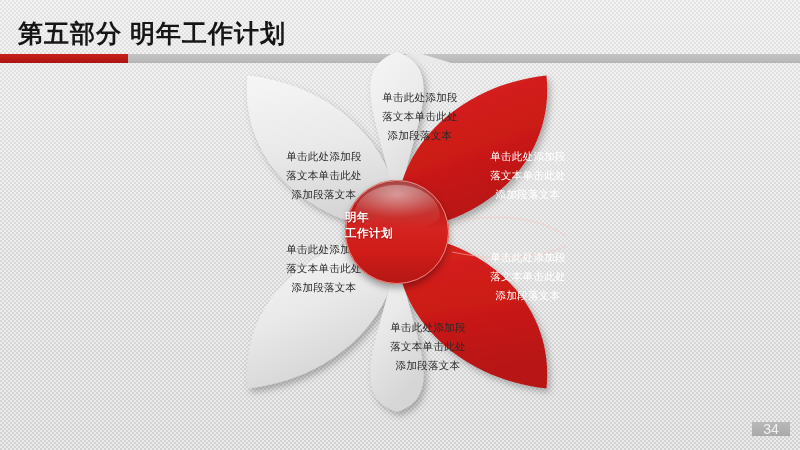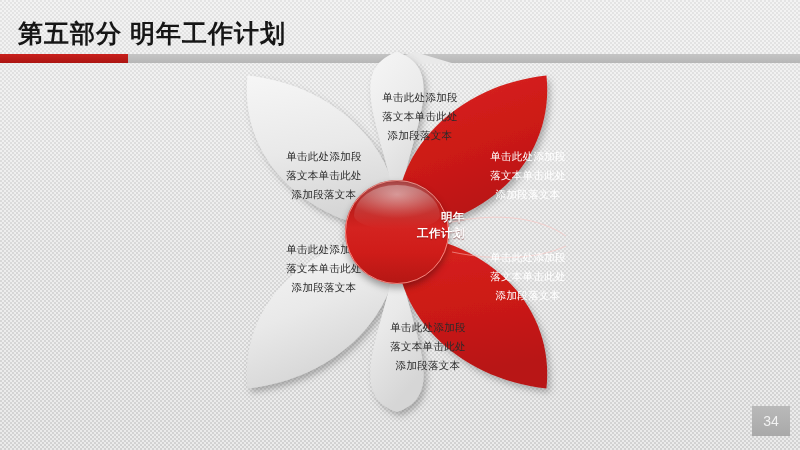--- a/index.html
+++ b/index.html
@@ -112,38 +112,37 @@
     border-radius: 50%;
     border: 1px solid rgba(255,170,160,0.75);
     box-sizing: border-box;
     pointer-events: none;
   }
   .center-label {
     position: absolute;
     left: 345px;
     top: 209px;
     width: 104px;
-    text-align: right;
+    text-align: left;
     color: #ffffff;
     font-size: 11.5px;
     font-weight: bold;
     line-height: 16px;
     white-space: pre-line;
     letter-spacing: 0.5px;
     text-shadow: 0 1px 1px rgba(90,0,0,0.5);
-    margin-left: 16px;
   }
 
   
   .page-badge {
     position: absolute;
     right: 10px;
     bottom: 14px;
     width: 38px;
-    height: 30px;
+    height: 14px;
     background: linear-gradient(180deg, #b9b9b9 0%, #a9a9a9 100%);
     color: #f2f2f2;
     font-size: 14px;
     display: flex;
     align-items: center;
     justify-content: center;
   }
 </style>
 </head>
 <body>

